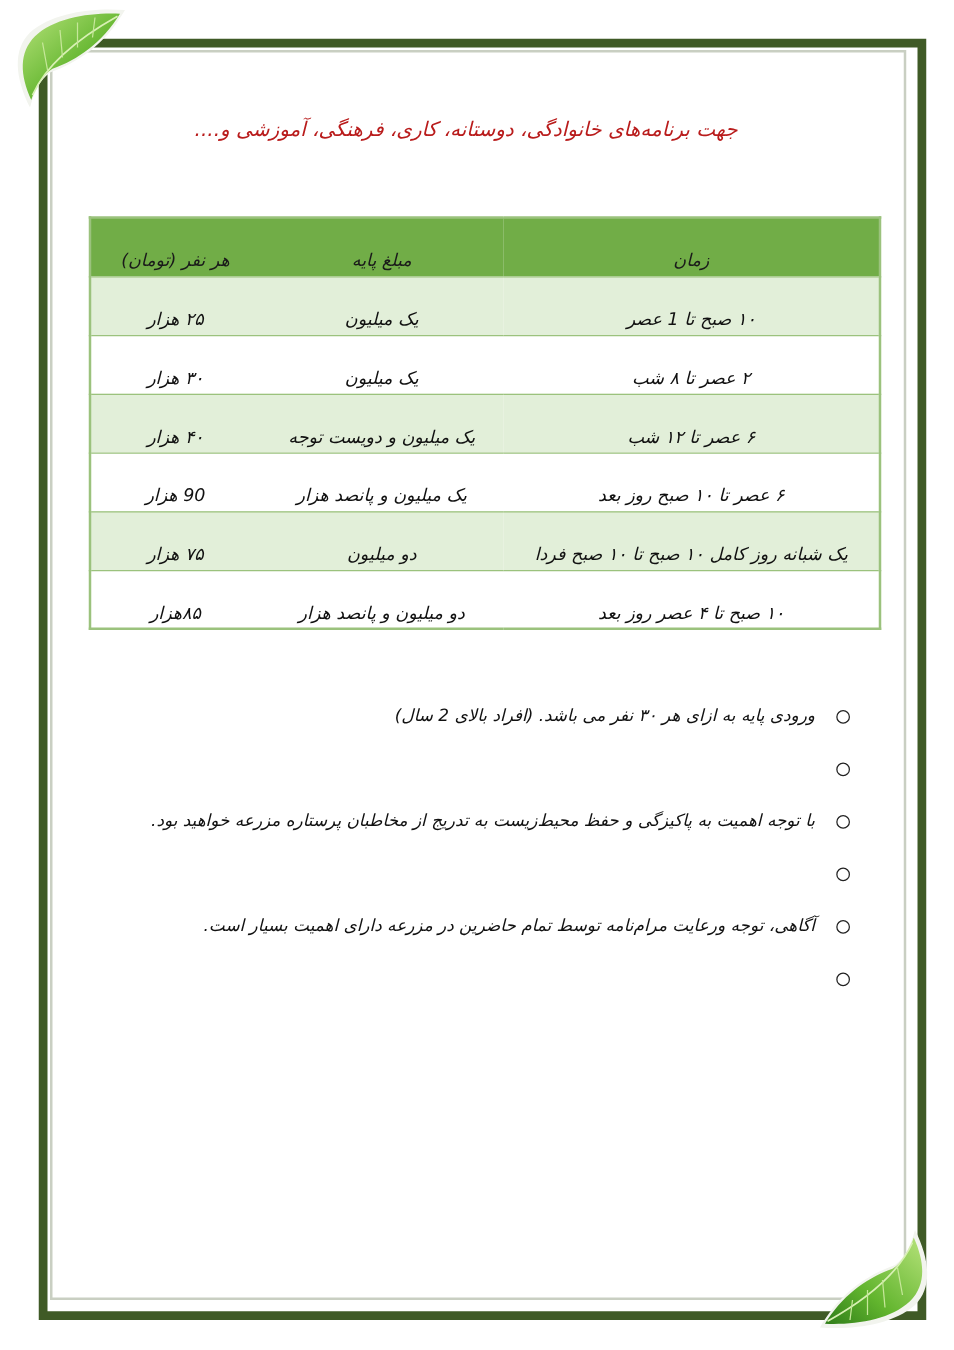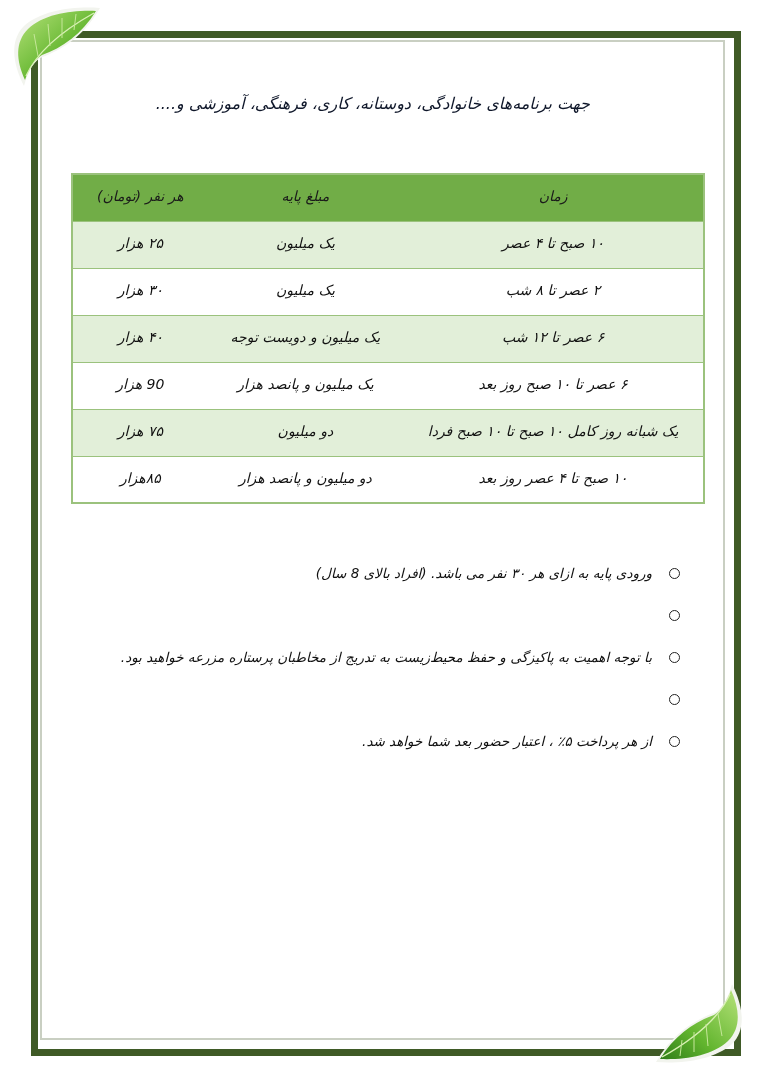--- a/index.html
+++ b/index.html
@@ -9,26 +9,26 @@
   .frame-outer { position: absolute; left: 31px; top: 31px; width: 696px; height: 1011px;
                  border: 7px solid #3f5a26; box-sizing: content-box; }
   .frame-inner { position: absolute; left: 40px; top: 40px; width: 681px; height: 996px;
                  border: 2px solid #c9cfc2; }
 
   .leaf { position: absolute; }
   .leaf-tl { left: 4px; top: 2px; width: 100px; height: 90px; }
   .leaf-br { left: 652px; top: 978px; width: 100px; height: 90px; }
 
   .title { position: absolute; left: 120px; top: 94px; width: 470px; text-align: right;
-           direction: rtl; font-size: 16px; font-style: italic; color: #0f172a; }
+           direction: rtl; font-size: 16px; font-style: italic; color: #b91c1c; }
 
   table.prices { position: absolute; left: 71px; top: 173px; width: 634px;
                  border-collapse: collapse; direction: rtl; border: 2px solid #9bc27d; }
   table.prices th, table.prices td { height: 47px; font-size: 14px; font-style: italic;
-                 vertical-align: top; padding-top: 13px; box-sizing: border-box; }
+                 vertical-align: top; padding-top: 26px; box-sizing: border-box; }
   table.prices th { background: #71ad47; color: #1a1a1a; font-weight: normal; }
   table.prices tr.band td { background: #e2efd9; font-style: italic; }
   table.prices tr td { border-top: 1.5px solid #9bc27d; }
   .col-time { width: 302px; text-align: center; }
   .col-base { width: 196px; text-align: center; }
   .col-per { width: 136px; text-align: center; }
 
   .notes { position: absolute; left: 120px; top: 560px; width: 560px; direction: rtl;
            list-style: none; margin: 0; padding: 0; }
   .notes li { position: relative; height: 42px; font-size: 13.5px; font-style: italic;
@@ -75,21 +75,21 @@
 <table class="prices">
   <thead>
     <tr>
       <th class="col-time">زمان</th>
       <th class="col-base">مبلغ پایه</th>
       <th class="col-per">هر نفر (تومان)</th>
     </tr>
   </thead>
   <tbody>
     <tr class="band">
-      <td class="col-time">۱۰ صبح تا ۴ عصر</td>
+      <td class="col-time">۱۰ صبح تا 1 عصر</td>
       <td class="col-base">یک میلیون</td>
       <td class="col-per">۲۵ هزار</td>
     </tr>
     <tr>
       <td class="col-time">۲ عصر تا ۸ شب</td>
       <td class="col-base">یک میلیون</td>
       <td class="col-per">۳۰ هزار</td>
     </tr>
     <tr class="band">
       <td class="col-time">۶ عصر تا ۱۲ شب</td>
@@ -110,29 +110,32 @@
       <td class="col-time">۱۰ صبح تا ۴ عصر روز بعد</td>
       <td class="col-base">دو میلیون و پانصد هزار</td>
       <td class="col-per">۸۵هزار</td>
     </tr>
   </tbody>
 </table>
 
 <ul class="notes">
   <li>
     <span class="bullet"></span>
-    <span>ورودی پایه به ازای هر ۳۰ نفر می باشد. (افراد بالای 8 سال)</span>
+    <span>ورودی پایه به ازای هر ۳۰ نفر می باشد. (افراد بالای 2 سال)</span>
   </li>
   <li>
     <span class="bullet"></span>
   </li>
   <li>
     <span class="bullet"></span>
     <span>با توجه اهمیت به پاکیزگی و حفظ محیط‌زیست به تدریج از مخاطبان پرستاره مزرعه خواهید بود.</span>
   </li>
   <li>
     <span class="bullet"></span>
   </li>
   <li>
     <span class="bullet"></span>
-    <span>از هر پرداخت ۵٪ ، اعتبار حضور بعد شما خواهد شد.</span>
+    <span>آگاهی، توجه ورعایت مرام‌نامه توسط تمام حاضرین در مزرعه دارای اهمیت بسیار است.</span>
+  </li>
+  <li>
+    <span class="bullet"></span>
   </li>
 </ul>
 
 </body></html>

